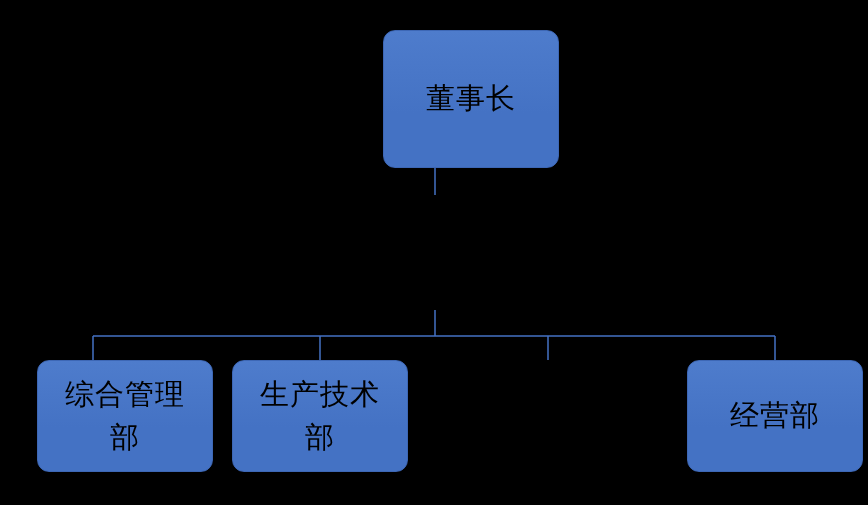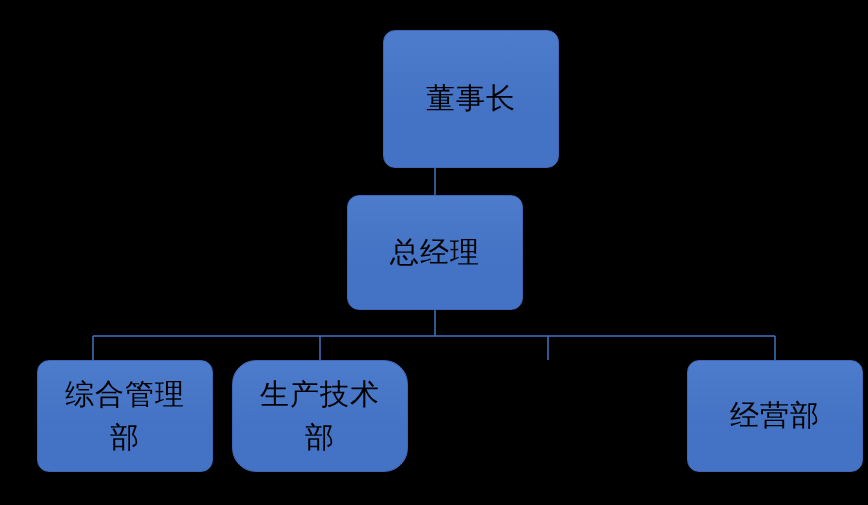--- a/index.html
+++ b/index.html
@@ -50,21 +50,21 @@
   }
   .node .label {
     display: inline-block;
     max-width: 4.8em;
     padding: 0 6px;
   }
   .node-chairman { left: 347px; top: 30px;  width: 176px; height: 138px; margin-left: 36px; }
   .node-gm       { left: 347px; top: 195px; width: 176px; height: 115px; }
   .node-dept     { top: 360px; width: 176px; height: 112px; }
   .node-dept-0 { left: 5px; margin-left: 32px;   }
-  .node-dept-1 { left: 232px; border-radius: 24px; }
+  .node-dept-1 { left: 232px; }
   .node-dept-2 { left: 460px; }
   .node-dept-3 { left: 687px; }
 </style>
 </head>
 <body>
 
 <div class="canvas">
 
   <svg class="connectors" viewBox="0 0 868 505" xmlns="http://www.w3.org/2000/svg">
     <line x1="435" y1="145" x2="435" y2="195"></line>
@@ -73,23 +73,20 @@
     <line x1="93" y1="336" x2="93" y2="360"></line>
     <line x1="320" y1="336" x2="320" y2="360"></line>
     <line x1="548" y1="336" x2="548" y2="360"></line>
     <line x1="775" y1="336" x2="775" y2="360"></line>
   </svg>
 
   <div class="node node-chairman">
     <span class="label">董事长</span>
   </div>
 
-  <div class="node node-gm">
-    <span class="label">总经理</span>
-  </div>
 
   <div class="node node-dept node-dept-0">
     <span class="label">综合管理部</span>
   </div>
 
   <div class="node node-dept node-dept-1">
     <span class="label">生产技术部</span>
   </div>
 
 

